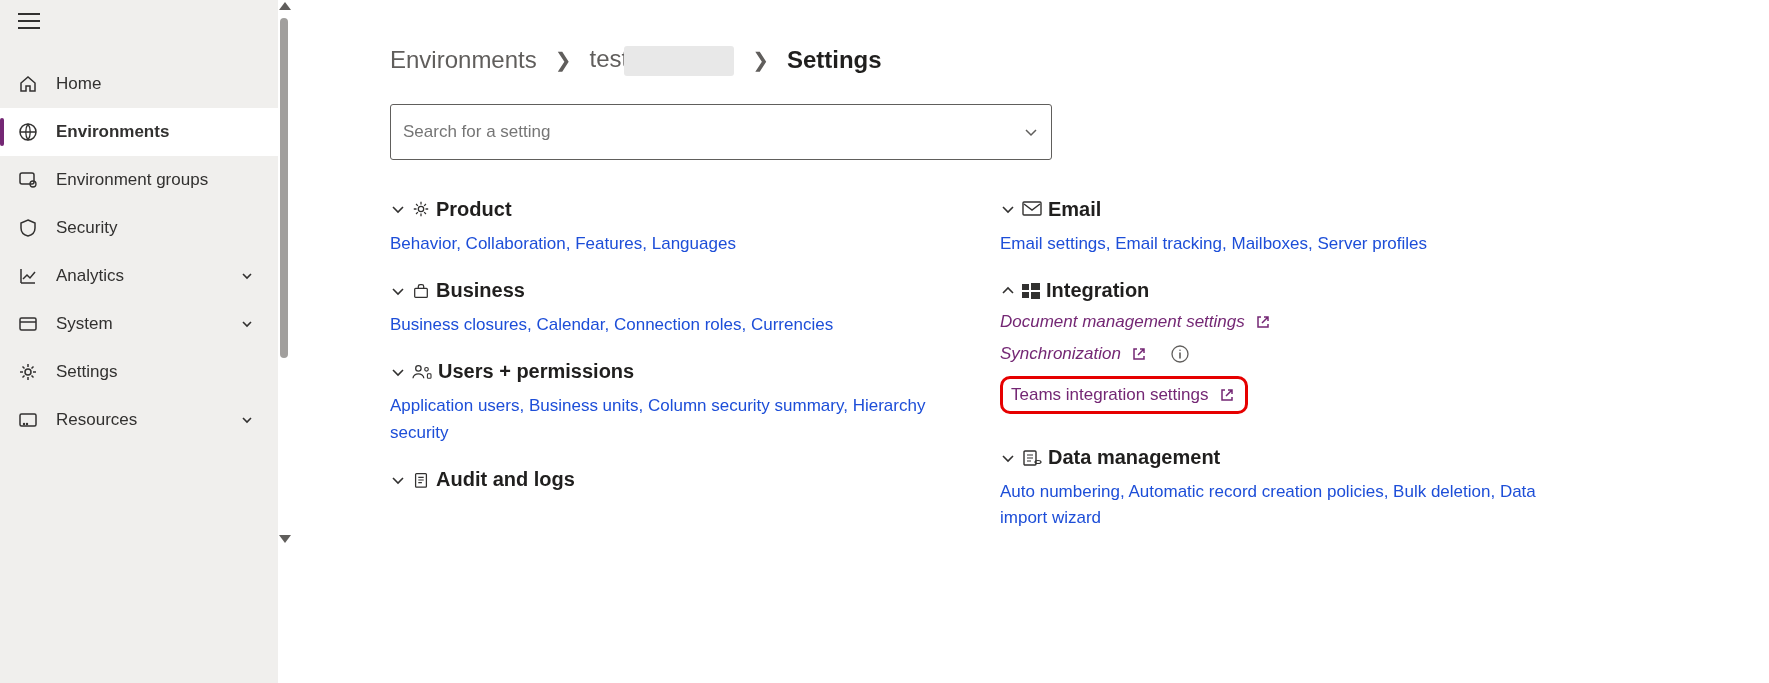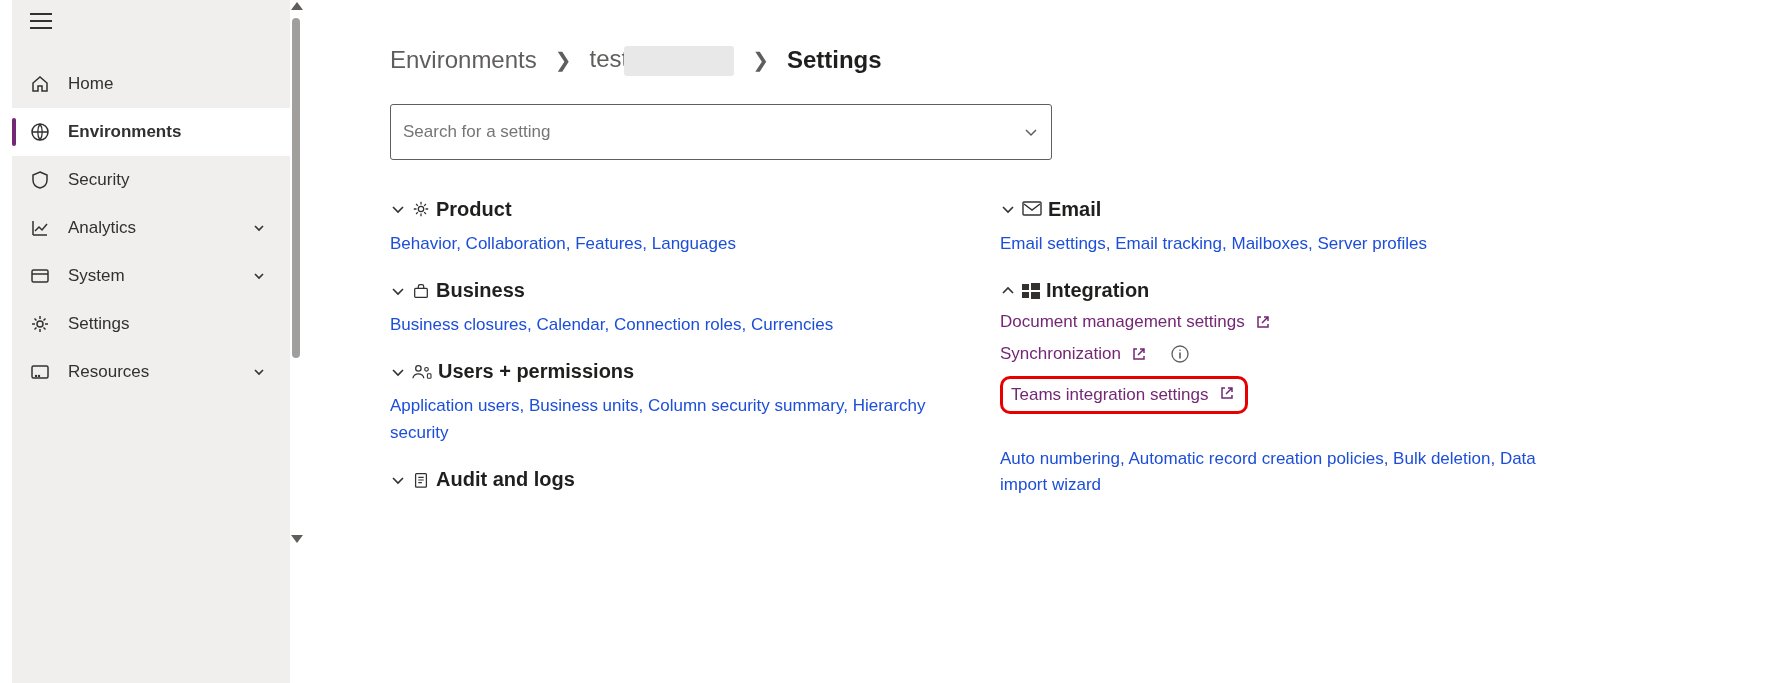--- a/index.html
+++ b/index.html
@@ -7,21 +7,21 @@
       font-family: "Segoe UI", -apple-system, sans-serif;
       background: #fff;
       color: #323130;
       width: 1769px;
       height: 683px;
       overflow: hidden;
       position: relative;
     }
     .sidebar {
       position: absolute;
-      left: 12px; top: 0;
+      left: 0; top: 0;
       width: 278px;
       height: 683px;
       background: #f0efed;
     }
     .hamburger {
       padding: 12px 18px;
       cursor: pointer;
     }
     .hamburger svg { width: 22px; height: 18px; }
     .nav-item {
@@ -131,30 +131,31 @@
       color: #201f1e;
     }
     .group-sub {
       font-size: 17px;
       color: #1d4ed8;
       line-height: 1.55;
     }
     .link-row {
       display: flex; align-items: center; gap: 10px;
       margin-bottom: 12px;
+      font-style: italic;
     }
     .link { color: #742774; font-size: 17px; cursor: pointer; }
     .open-icon { color: #742774; }
     .info-icon { color: #605e5c; }
     .highlight-box {
       border: 3px solid #e60000;
       border-radius: 10px;
       padding: 6px 10px 6px 8px;
       display: inline-flex;
-      align-items: flex-start;
+      align-items: center;
       gap: 10px;
       margin-bottom: 10px;
     }
     
     svg { display: block; }
   </style>
 </head>
 <body>
 
 <nav class="sidebar">
@@ -178,20 +179,29 @@
   <div class="nav-item active">
     <span class="icon-slot">
       <svg width="20" height="20" viewBox="0 0 20 20">
           <circle cx="10" cy="10" r="8" fill="none" stroke="#323130" stroke-width="1.5"></circle>
           <path d="M2 10h16M10 2c3 4 3 12 0 16M10 2c-3 4-3 12 0 16" fill="none" stroke="#323130" stroke-width="1.3"></path>
         </svg>
     </span>
     <span>Environments</span>
   </div>
 
+  <div class="nav-item">
+    <span class="icon-slot">
+      <svg width="20" height="20" viewBox="0 0 20 20">
+          <rect x="2" y="3" width="14" height="11" rx="2" fill="none" stroke="#323130" stroke-width="1.5"></rect>
+          <circle cx="15" cy="14" r="3" fill="none" stroke="#323130" stroke-width="1.3"></circle>
+        </svg>
+    </span>
+    <span>Environment groups</span>
+  </div>
 
 
   <div class="nav-item">
     <span class="icon-slot">
       <svg width="20" height="20" viewBox="0 0 20 20">
           <path d="M10 2l7 3v5c0 4-3 7-7 8-4-1-7-4-7-8V5l7-3z" fill="none" stroke="#323130" stroke-width="1.5"></path>
         </svg>
     </span>
     <span>Security</span>
   </div>
@@ -425,19 +435,34 @@
           <span class="open-icon">
               <svg width="16" height="16" viewBox="0 0 16 16">
                 <path d="M6 3H3v10h10v-3M9 3h4v4M13 3l-6 6" fill="none" stroke="#742774" stroke-width="1.5"></path>
               </svg>
             </span>
         </div>
 
       </div>
 
       <div class="group">
+        <div class="group-header">
+          <span>
+              <svg width="16" height="16" viewBox="0 0 16 16">
+                <path d="M3 6l5 5 5-5" fill="none" stroke="#323130" stroke-width="1.6"></path>
+              </svg>
+            </span>
+          <span>
+              <svg width="20" height="18" viewBox="0 0 20 18">
+                <rect x="2" y="2" width="12" height="14" rx="1" fill="none" stroke="#323130" stroke-width="1.4"></rect>
+                <path d="M5 6h6M5 9h6M5 12h4" stroke="#323130" stroke-width="1.2"></path>
+                <ellipse cx="16" cy="13" rx="3" ry="1.5" fill="none" stroke="#323130" stroke-width="1.2"></ellipse>
+              </svg>
+            </span>
+          <span class="group-title">Data management</span>
+        </div>
         <div class="group-sub">Auto numbering, Automatic record creation policies, Bulk deletion, Data import wizard</div>
       </div>
 
     </div>
   </div>
 
 </main>
 
 </body></html>

